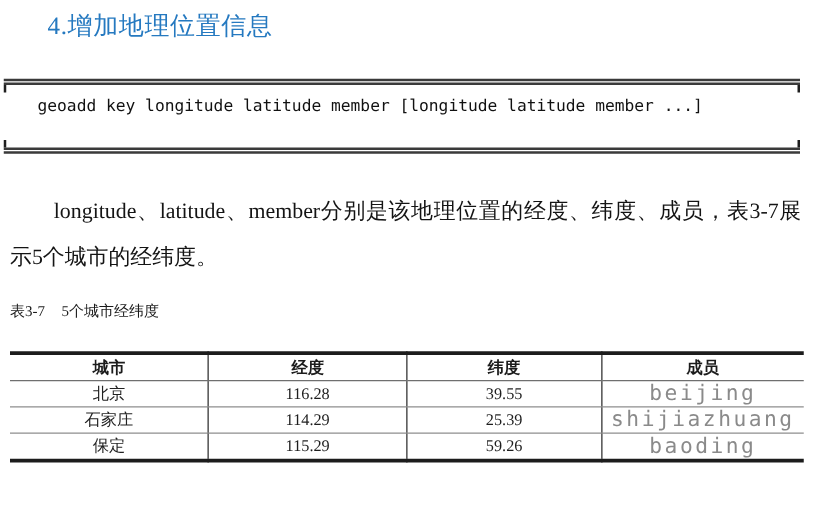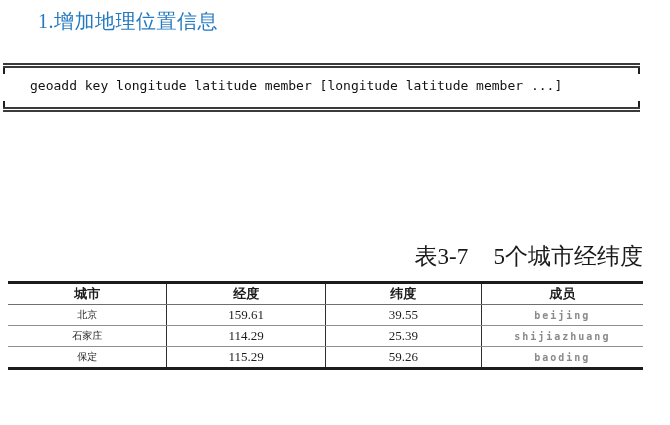--- a/index.html
+++ b/index.html
@@ -28,21 +28,21 @@
     color: #2579c0;
     letter-spacing: 0.5px;
   }
 
   
   .code-box {
     position: absolute;
     left: 3px;
     top: 63px;
     width: 637px;
-    height: 49px;
+    height: 60px;
     box-sizing: border-box;
     border-top: 5px double #3a3a3a;
     border-bottom: 5px double #3a3a3a;
   }
   .code-box .tick {
     position: absolute;
     width: 2px;
     height: 6px;
     background: #1f1f1f;
   }
@@ -72,22 +72,22 @@
     text-align: justify;
     color: #141414;
   }
 
   
   .table-caption {
     position: absolute;
     left: 8px;
     top: 241px;
     width: 635px;
-    text-align: right;
-    font-size: 23px;
+    text-align: left;
+    font-size: 12px;
     color: #1a1a1a;
   }
   .table-caption .cap-label { margin-right: 1.1em; }
 
   
   .geo-table {
     position: absolute;
     left: 8px;
     top: 281px;
     width: 635px;
@@ -113,50 +113,50 @@
     border-right: 1.5px solid #2e2e2e;
   }
   .geo-table th {
     font-family: Liberation Sans, sans-serif;
     font-size: 13px;
     font-weight: 700;
     color: #1c1c1c;
     border-bottom: 1px solid #6f6f6f;
   }
   .cell-city {
-    font-size: 10px;
+    font-size: 13px;
     color: #222222;
   }
   .cell-num {
     font-size: 13px;
     color: #1e1e1e;
   }
   .cell-member {
     font-family: "DejaVu Sans Mono", "Liberation Mono", monospace;
-    font-size: 10px;
+    font-size: 17px;
     color: #8a8a8a;
     letter-spacing: 2px;
-    font-weight: bold;
   }
 </style>
 </head>
 <body>
 
 <div class="page">
 
-  <div class="heading">1.增加地理位置信息</div>
+  <div class="heading">4.增加地理位置信息</div>
 
   <div class="code-box">
     <span class="tick tl"></span>
     <span class="tick tr"></span>
     <span class="tick bl"></span>
     <span class="tick br"></span>
     <code class="code-line">geoadd key longitude latitude member [longitude latitude member ...]</code>
   </div>
 
+  <p class="paragraph">longitude、latitude、member分别是该地理位置的经度、纬度、成员，表3-7展示5个城市的经纬度。</p>
 
   <div class="table-caption">
     <span class="cap-label">表3-7</span><span>5个城市经纬度</span>
   </div>
 
   <table class="geo-table">
     <colgroup>
       <col class="c1">
         <col class="c2">
         <col class="c3">
@@ -166,21 +166,21 @@
       <tr>
         <th>城市</th>
         <th>经度</th>
         <th>纬度</th>
         <th>成员</th>
       </tr>
     </thead>
     <tbody>
       <tr>
         <td class="cell-city">北京</td>
-        <td class="cell-num">159.61</td>
+        <td class="cell-num">116.28</td>
         <td class="cell-num">39.55</td>
         <td class="cell-member">beijing</td>
       </tr>
       <tr>
         <td class="cell-city">石家庄</td>
         <td class="cell-num">114.29</td>
         <td class="cell-num">25.39</td>
         <td class="cell-member">shijiazhuang</td>
       </tr>
       <tr>

